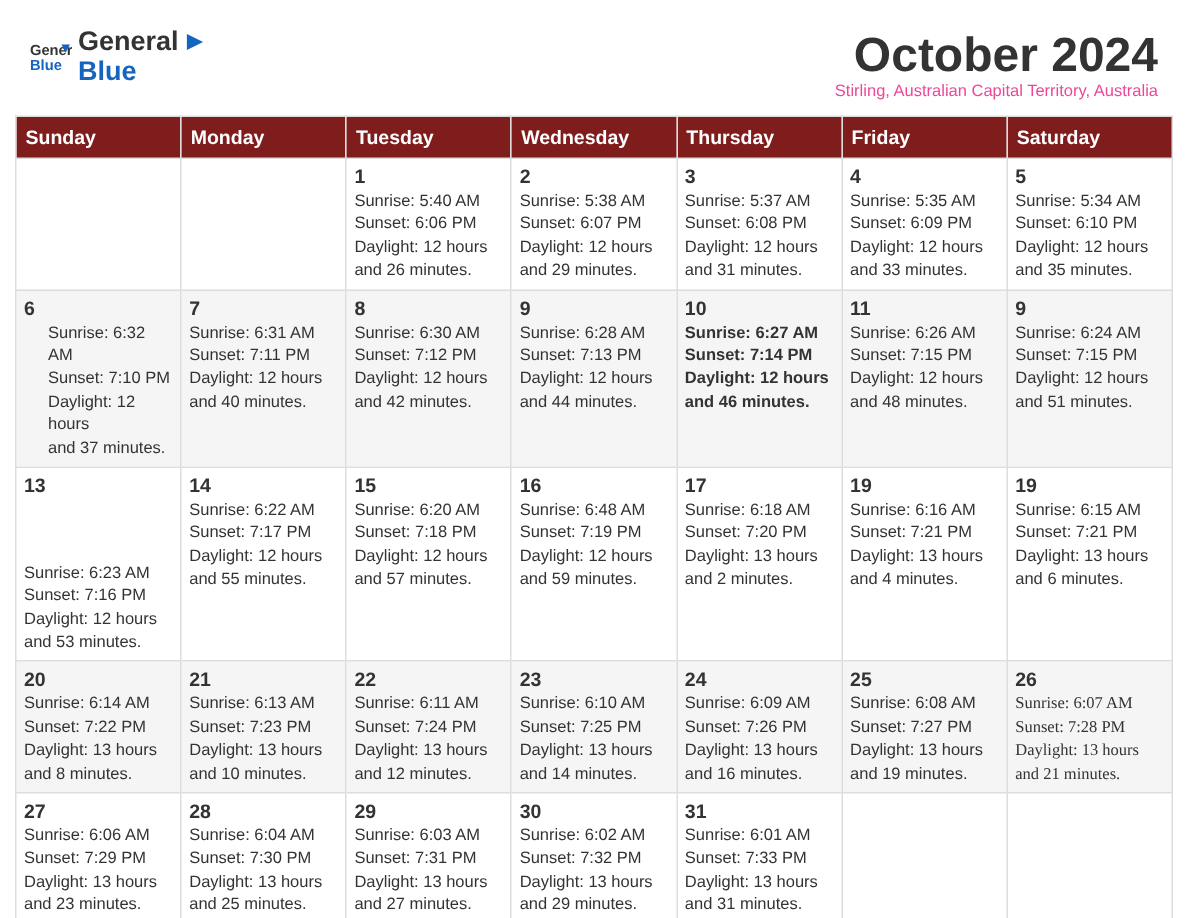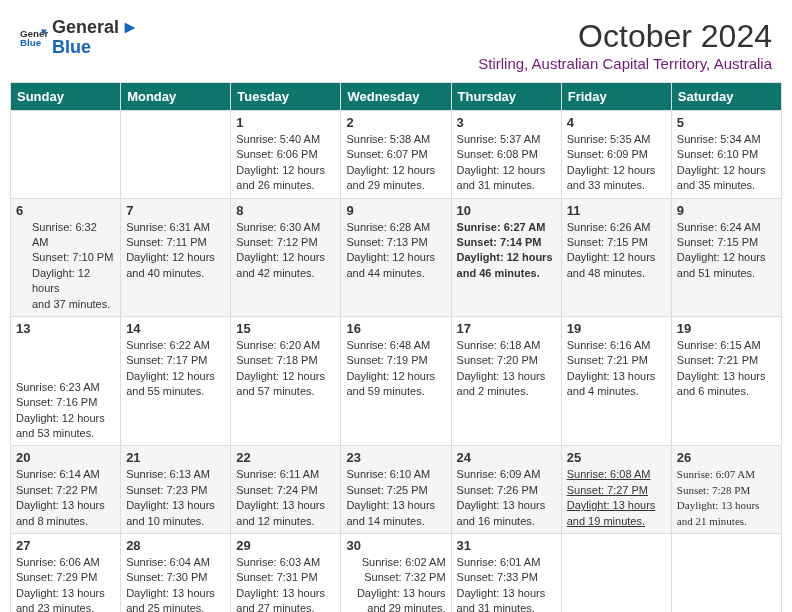--- a/index.html
+++ b/index.html
@@ -30,34 +30,34 @@
     .logo-blue { color: #1565c0; }
     .logo-icon {
       width: 28px;
       height: 28px;
     }
     .title-area {
       text-align: right;
     }
     .month-title {
       font-size: 32px;
-      font-weight: normal;
+      font-weight: bold;
       color: #333;
     }
     .subtitle {
-      font-size: 15px;
-      color: #701a75;
+      font-size: 11px;
+      color: #ec4899;
     }
     .calendar {
       width: 100%;
       border-collapse: collapse;
       margin-top: 6px;
     }
     .calendar th {
-      background-color: #0f766e;
+      background-color: #7f1d1d;
       color: #fff;
       text-align: left;
       padding: 6px 6px;
       font-size: 13px;
       border: 1px solid #ddd;
     }
     .calendar td {
       vertical-align: top;
       border: 1px solid #ddd;
       padding: 4px 5px;
@@ -297,21 +297,21 @@
         </td>
         <td>
           <span class="day-number">24</span>
           <div class="day-info" style="white-space: pre-line;">Sunrise: 6:09 AM
 Sunset: 7:26 PM
 Daylight: 13 hours
 and 16 minutes.</div>
         </td>
         <td>
           <span class="day-number">25</span>
-          <div class="day-info" style="white-space: pre-line; text-decoration: underline;">Sunrise: 6:08 AM
+          <div class="day-info" style="white-space: pre-line;">Sunrise: 6:08 AM
 Sunset: 7:27 PM
 Daylight: 13 hours
 and 19 minutes.</div>
         </td>
         <td>
           <span class="day-number">26</span>
           <div class="day-info" style="white-space: pre-line; font-family: Liberation Serif, serif;">Sunrise: 6:07 AM
 Sunset: 7:28 PM
 Daylight: 13 hours
 and 21 minutes.</div>
@@ -334,21 +334,21 @@
         </td>
         <td>
           <span class="day-number">29</span>
           <div class="day-info" style="white-space: pre-line;">Sunrise: 6:03 AM
 Sunset: 7:31 PM
 Daylight: 13 hours
 and 27 minutes.</div>
         </td>
         <td>
           <span class="day-number">30</span>
-          <div class="day-info" style="white-space: pre-line; text-align: right;">Sunrise: 6:02 AM
+          <div class="day-info" style="white-space: pre-line;">Sunrise: 6:02 AM
 Sunset: 7:32 PM
 Daylight: 13 hours
 and 29 minutes.</div>
         </td>
         <td>
           <span class="day-number">31</span>
           <div class="day-info" style="white-space: pre-line;">Sunrise: 6:01 AM
 Sunset: 7:33 PM
 Daylight: 13 hours
 and 31 minutes.</div>

